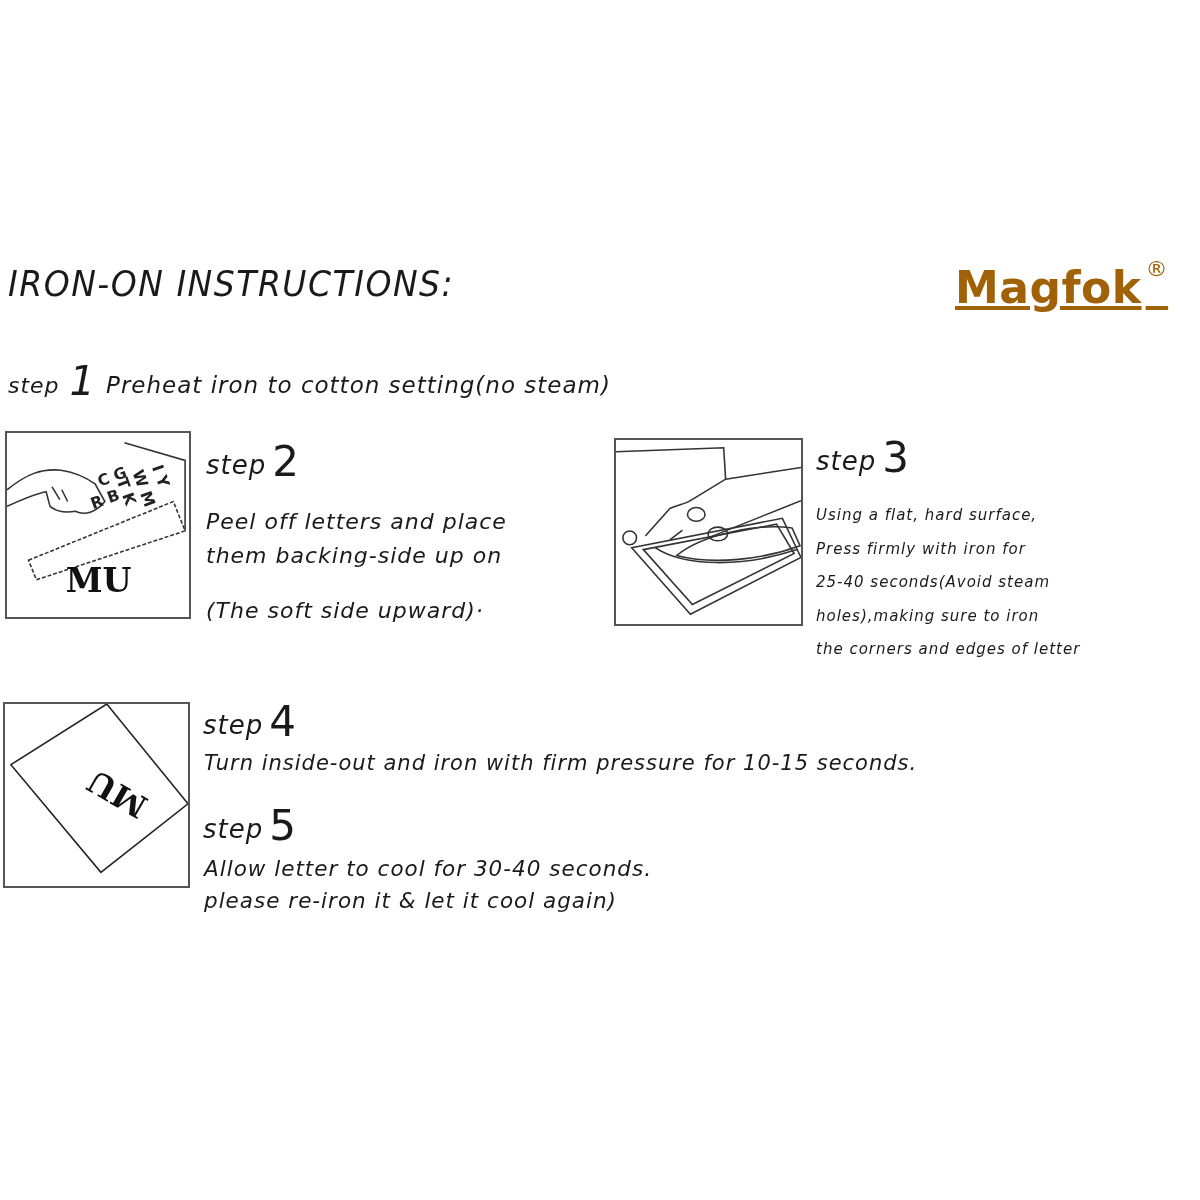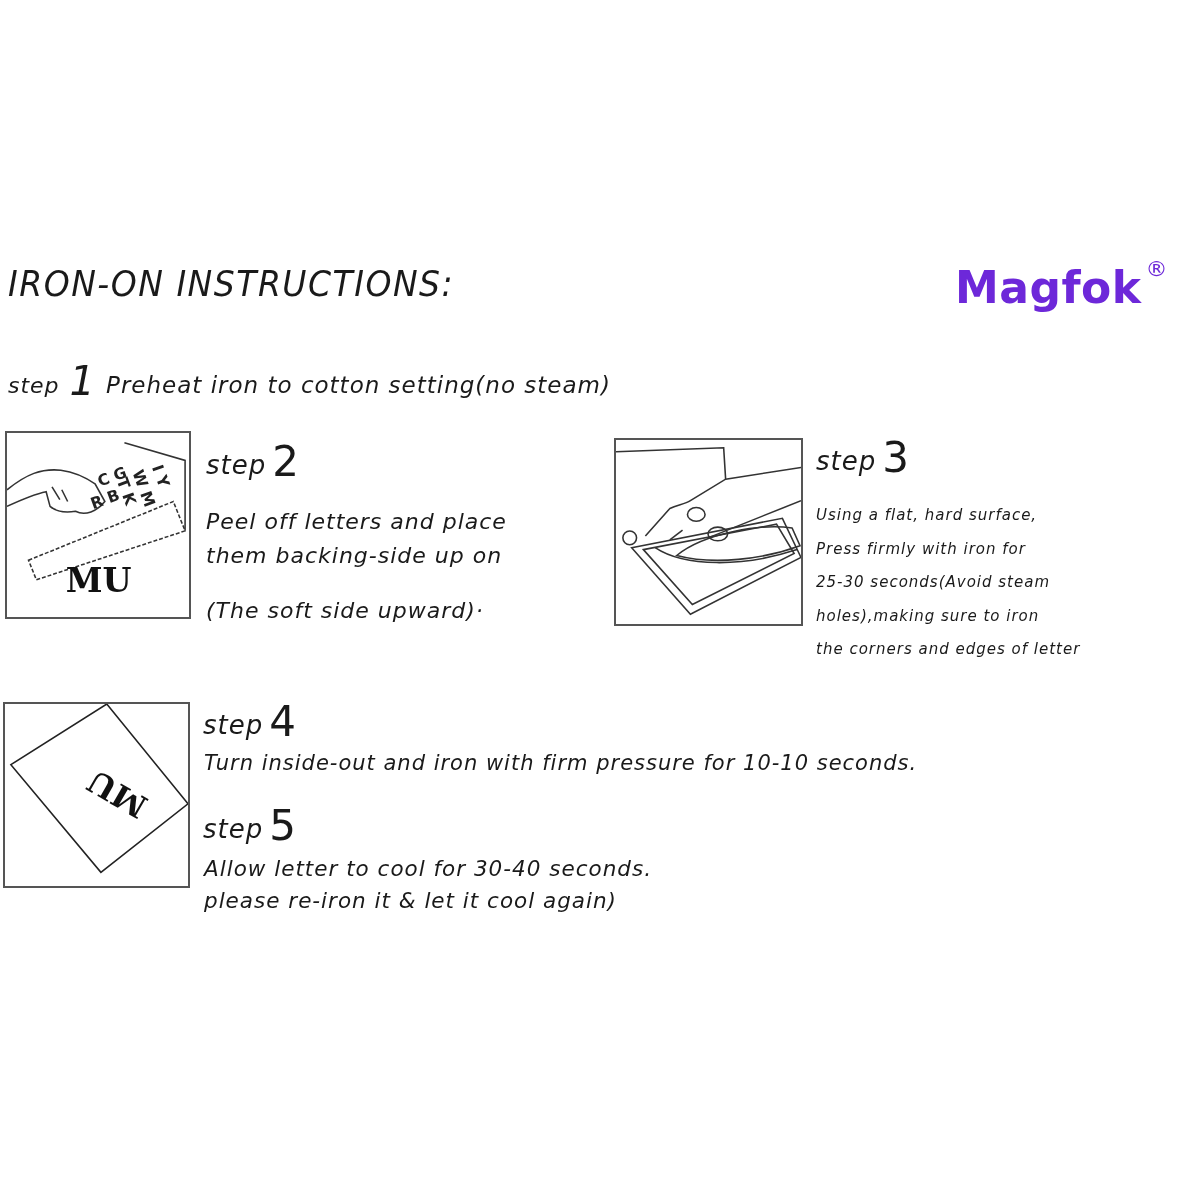--- a/index.html
+++ b/index.html
@@ -1,20 +1,20 @@
 <!DOCTYPE html>
 <html><head>
 <meta charset="utf-8">
 <style>
   html, body { margin: 0; padding: 0; background: #ffffff; }
   body { width: 1200px; height: 1200px; position: relative; overflow: hidden; color: #1a1a1a; }
   .hand { font-family: "DejaVu Sans", sans-serif; font-style: italic; letter-spacing: 1px; }
   .abs { position: absolute; }
   .title { left: 8px; top: 262px; font-size: 33px; letter-spacing: 1.5px; font-weight: normal; transform: scaleY(1.1); transform-origin: left top; }
-  .brand { left: 955px; top: 262px; font-family: "DejaVu Sans", sans-serif; font-size: 44px; font-weight: bold; letter-spacing: 0.5px; color: #6d28d9; }
+  .brand { left: 955px; top: 262px; font-family: "DejaVu Sans", sans-serif; font-size: 44px; font-weight: bold; letter-spacing: 0.5px; color: #a16207; text-decoration: underline; }
   .brand sup { font-size: 22px; font-weight: normal; vertical-align: top; position: relative; top: -6px; margin-left: 4px; }
   .step1 { left: 8px; top: 358px; font-size: 23px; white-space: nowrap; }
   .step-word { font-size: 26px; margin-top: 20px; }
   .step-num { font-style: normal; font-family: "DejaVu Sans", sans-serif; font-weight: normal; font-size: 42px; margin-left: 6px; vertical-align: -2px; }
   .step1 .step-word { font-size: 22px; }
   .step1 .step-num { font-size: 40px; margin: 0 10px 0 10px; font-style: italic; }
   .illus { position: absolute; border: 2px solid #555; background: #fff; box-sizing: border-box; }
   .illus svg { width: 100%; height: 100%; display: block; }
   .heading { position: absolute; white-space: nowrap; }
   .body-text { position: absolute; font-size: 22px; line-height: 33.5px; white-space: nowrap; }
@@ -81,37 +81,37 @@
     </g>
   </svg>
 </div>
 
 <div class="heading hand" style="left:816px; top:433px;">
   <span class="step-word">step</span><span class="step-num">3</span>
 </div>
 <div class="body-text hand" style="left:816px; top:499px; font-size:15px;">
   <div>Using a flat, hard surface,</div>
   <div>Press firmly with iron for</div>
-  <div>25-30 seconds(Avoid steam</div>
+  <div>25-40 seconds(Avoid steam</div>
   <div>holes),making sure to iron</div>
   <div>the corners and edges of letter</div>
 </div>
 
 <div class="illus" style="left:3px; top:702px; width:187px; height:186px;">
   <svg viewBox="0 0 187 186" xmlns="http://www.w3.org/2000/svg">
     <polygon points="104,0 6,62 98,172 187,102" fill="none" stroke="#222" stroke-width="1.6"></polygon>
     <text x="0" y="0" font-family="DejaVu Serif, serif" font-weight="bold" font-size="32" fill="#111" transform="translate(148,98) rotate(-150)">MU</text>
   </svg>
 </div>
 
 <div class="heading hand" style="left:203px; top:697px;">
   <span class="step-word">step</span><span class="step-num">4</span>
 </div>
 <div class="body-text hand" style="left:204px; top:747px; font-size:21px;">
-  <div>Turn inside-out and iron with firm pressure for 10-10  seconds.</div>
+  <div>Turn inside-out and iron with firm pressure for 10-15  seconds.</div>
 </div>
 
 <div class="heading hand" style="left:203px; top:801px;">
   <span class="step-word">step</span><span class="step-num">5</span>
 </div>
 <div class="body-text hand" style="left:204px; top:853px; font-size:21.5px; line-height:32px;">
   <div>Allow letter to cool for 30-40 seconds.</div>
   <div>please re-iron it &amp; let it cool again)</div>
 </div>
 

